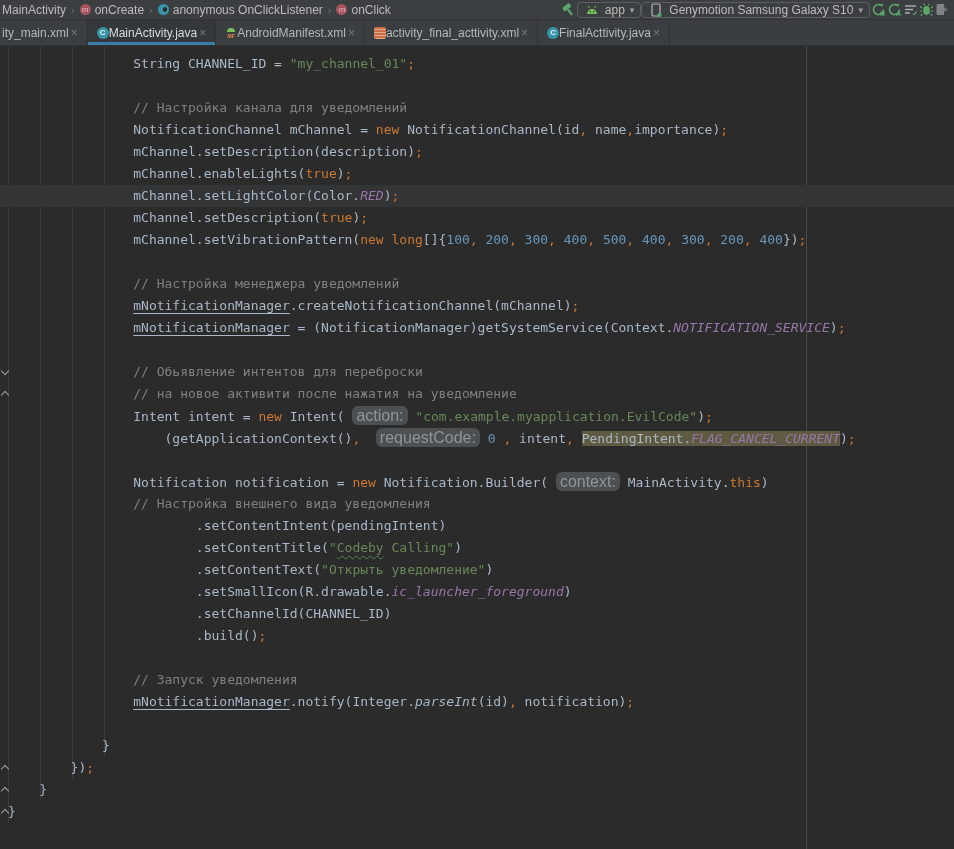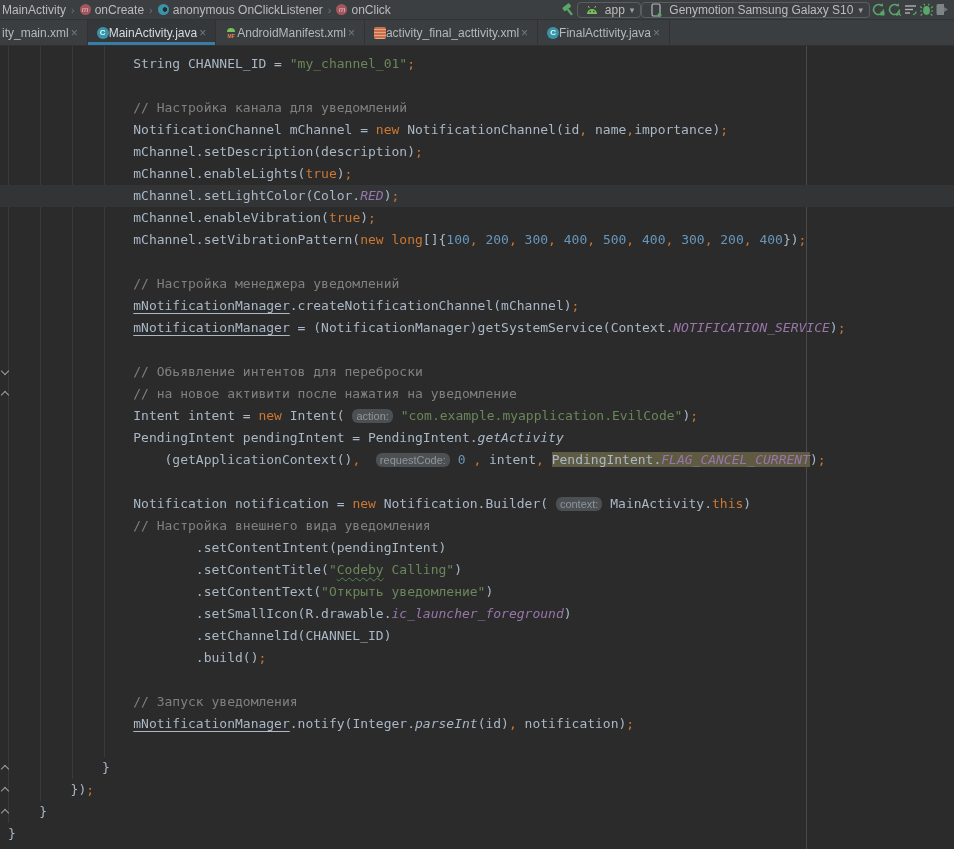--- a/index.html
+++ b/index.html
@@ -96,21 +96,21 @@
   .t-sc { color:#9876aa; font-style:italic; }
   .t-sm { color:#a9b7c6; font-style:italic; }
   .t-f  { color:#a9b7c6; text-decoration:underline; text-underline-offset:3px; text-decoration-thickness:1px; }
   .t-hl { background:#5f5b42; }
   .t-typo {
     text-decoration-line:underline; text-decoration-style:wavy;
     text-decoration-color:#4f8752; text-decoration-thickness:1px; text-underline-offset:3px;
   }
   .t-hint {
     background:#4c5053; color:#8f959b; border-radius:6px; padding:1px 4px;
-    font-family:"Liberation Sans", sans-serif; font-size:11px;
+    font-family:"Liberation Sans", sans-serif; font-size:16px;
   }
 </style>
 </head>
 <body>
 
 <div class="topbar">
   <div class="bc">
       <span class="bc-item">
         <span>MainActivity</span>
       </span>
@@ -255,31 +255,30 @@
       <span class="fold up" style="top: 761px;"></span>
     </div>
   <div class="code">
       <div class="code-line"><span class="t-d">                String CHANNEL_ID = </span><span class="t-s">"my_channel_01"</span><span class="t-k">;</span></div>
       <div class="code-line"></div>
       <div class="code-line"><span class="t-c">                // Настройка канала для уведомлений</span></div>
       <div class="code-line"><span class="t-d">                NotificationChannel mChannel = </span><span class="t-k">new</span><span class="t-d"> NotificationChannel(id</span><span class="t-k">,</span><span class="t-d"> name</span><span class="t-k">,</span><span class="t-d">importance)</span><span class="t-k">;</span></div>
       <div class="code-line"><span class="t-d">                mChannel.setDescription(description)</span><span class="t-k">;</span></div>
       <div class="code-line"><span class="t-d">                mChannel.enableLights(</span><span class="t-k">true</span><span class="t-d">)</span><span class="t-k">;</span></div>
       <div class="code-line current"><span class="t-d">                mChannel.setLightColor(Color.</span><span class="t-sc">RED</span><span class="t-d">)</span><span class="t-k">;</span></div>
-      <div class="code-line"><span class="t-d">                mChannel.enableVibration(</span><span class="t-k">true</span><span class="t-d">)</span><span class="t-k">;</span></div>
+      <div class="code-line"><span class="t-d">                mChannel.setDescription(</span><span class="t-k">true</span><span class="t-d">)</span><span class="t-k">;</span></div>
       <div class="code-line"><span class="t-d">                mChannel.setVibrationPattern(</span><span class="t-k">new long</span><span class="t-d">[]{</span><span class="t-n">100</span><span class="t-k">,</span><span class="t-d"> </span><span class="t-n">200</span><span class="t-k">,</span><span class="t-d"> </span><span class="t-n">300</span><span class="t-k">,</span><span class="t-d"> </span><span class="t-n">400</span><span class="t-k">,</span><span class="t-d"> </span><span class="t-n">500</span><span class="t-k">,</span><span class="t-d"> </span><span class="t-n">400</span><span class="t-k">,</span><span class="t-d"> </span><span class="t-n">300</span><span class="t-k">,</span><span class="t-d"> </span><span class="t-n">200</span><span class="t-k">,</span><span class="t-d"> </span><span class="t-n">400</span><span class="t-d">})</span><span class="t-k">;</span></div>
       <div class="code-line"></div>
       <div class="code-line"><span class="t-c">                // Настройка менеджера уведомлений</span></div>
       <div class="code-line"><span class="t-d">                </span><span class="t-f">mNotificationManager</span><span class="t-d">.createNotificationChannel(mChannel)</span><span class="t-k">;</span></div>
       <div class="code-line"><span class="t-d">                </span><span class="t-f">mNotificationManager</span><span class="t-d"> = (NotificationManager)getSystemService(Context.</span><span class="t-sc">NOTIFICATION_SERVICE</span><span class="t-d">)</span><span class="t-k">;</span></div>
       <div class="code-line"></div>
       <div class="code-line"><span class="t-c">                // Обьявление интентов для переброски</span></div>
       <div class="code-line"><span class="t-c">                // на новое активити после нажатия на уведомление</span></div>
       <div class="code-line"><span class="t-d">                Intent intent = </span><span class="t-k">new</span><span class="t-d"> Intent( </span><span class="t-hint">action:</span><span class="t-d"> </span><span class="t-s">"com.example.myapplication.EvilCode"</span><span class="t-d">)</span><span class="t-k">;</span></div>
-      <div class="code-line"><span class="t-d">                PendingIntent pendingIntent = PendingIntent.</span><span class="t-sm">getActivity</span></div>
       <div class="code-line"><span class="t-d">                    (getApplicationContext()</span><span class="t-k">,</span><span class="t-d">  </span><span class="t-hint">requestCode:</span><span class="t-d"> </span><span class="t-n">0</span><span class="t-d"> </span><span class="t-k">,</span><span class="t-d"> intent</span><span class="t-k">,</span><span class="t-d"> </span><span class="t-d t-hl">PendingIntent.</span><span class="t-sc t-hl">FLAG_CANCEL_CURRENT</span><span class="t-d">)</span><span class="t-k">;</span></div>
       <div class="code-line"></div>
       <div class="code-line"><span class="t-d">                Notification notification = </span><span class="t-k">new</span><span class="t-d"> Notification.Builder( </span><span class="t-hint">context:</span><span class="t-d"> MainActivity.</span><span class="t-k">this</span><span class="t-d">)</span></div>
       <div class="code-line"><span class="t-c">                // Настройка внешнего вида уведомления</span></div>
       <div class="code-line"><span class="t-d">                        .setContentIntent(pendingIntent)</span></div>
       <div class="code-line"><span class="t-d">                        .setContentTitle(</span><span class="t-s">"</span><span class="t-s t-typo">Codeby</span><span class="t-s"> Calling"</span><span class="t-d">)</span></div>
       <div class="code-line"><span class="t-d">                        .setContentText(</span><span class="t-s">"Открыть уведомление"</span><span class="t-d">)</span></div>
       <div class="code-line"><span class="t-d">                        .setSmallIcon(R.drawable.</span><span class="t-sc">ic_launcher_foreground</span><span class="t-d">)</span></div>
       <div class="code-line"><span class="t-d">                        .setChannelId(CHANNEL_ID)</span></div>
       <div class="code-line"><span class="t-d">                        .build()</span><span class="t-k">;</span></div>

